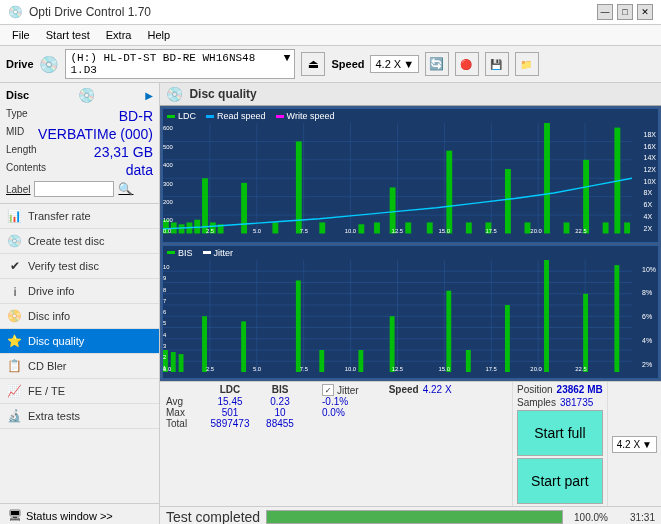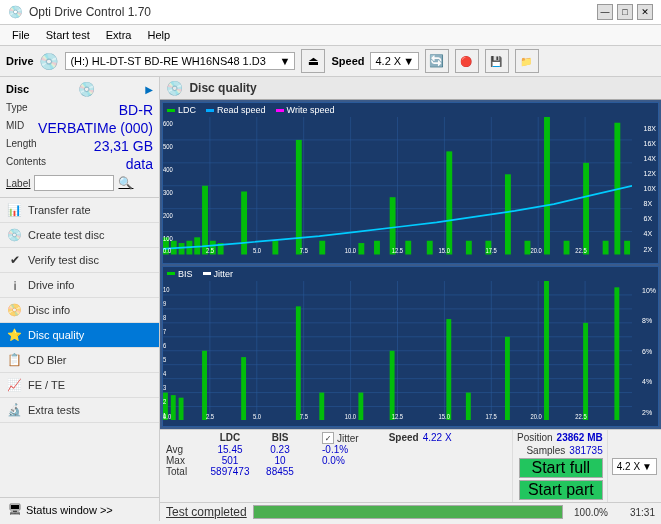--- a/index.html
+++ b/index.html
@@ -11,21 +11,21 @@
     .title-bar-right { display: flex; gap: 4px; }
     .title-btn { width: 16px; height: 16px; border: 1px solid #999; background: #e0e0e0; cursor: pointer; display: flex; align-items: center; justify-content: center; font-size: 9px; }
 
     
     .menu-bar { background: #f8f8f8; display: flex; gap: 0; padding: 2px 4px; border-bottom: 1px solid #ccc; }
     .menu-item { padding: 2px 8px; cursor: pointer; font-size: 11px; }
 
     
     .drive-bar { background: #f0f0f0; display: flex; align-items: center; padding: 3px 6px; border-bottom: 1px solid #ccc; gap: 6px; }
     .drive-label { font-weight: bold; font-size: 11px; }
-    .drive-select { display: flex; border: 1px solid #aaa; background: white; padding: 2px 4px; font-size: 11px; flex: 1; max-width: 230px; }
+    .drive-select { display: flex; border: 1px solid #aaa; background: white; padding: 2px 4px; font-size: 11px; flex: 1; max-width: 230px; font-family: Liberation Mono, monospace; }
     .speed-label { font-weight: bold; font-size: 11px; }
     .speed-select { border: 1px solid #aaa; background: white; padding: 2px 18px 2px 4px; font-size: 11px; }
     .icon-btn { width: 24px; height: 24px; border: 1px solid #aaa; background: #f0f0f0; cursor: pointer; display: flex; align-items: center; justify-content: center; font-size: 12px; }
 
     
     .main-layout { display: flex; height: calc(524px - 80px); }
 
     
     .sidebar { width: 160px; min-width: 160px; background: #f0f0f0; border-right: 1px solid #ccc; display: flex; flex-direction: column; }
     .disc-section { padding: 4px 6px; border-bottom: 1px solid #ccc; }
@@ -56,21 +56,21 @@
 
     
     .charts-area { flex: 1; display: flex; flex-direction: column; padding: 2px; gap: 2px; background: #3a5a8a; }
 
     
     .chart-container { flex: 1; background: #1a3a6a; border: 1px solid #2a5a9a; position: relative; overflow: hidden; }
     .chart-legend { display: flex; gap: 10px; padding: 2px 4px; background: #1a3a6a; }
     .legend-item { display: flex; align-items: center; gap: 3px; font-size: 9px; color: white; }
     .legend-dot { width: 8px; height: 3px; }
     .checkbox { width: 12px; height: 12px; border: 1px solid #aaa; background: white; display: flex; align-items: center; justify-content: center; font-size: 8px; color: #333; }
-    .start-btn { background: #22c55e; border: 1px solid #aaa; padding: 0 8px; font-size: 16px; cursor: pointer; white-space: nowrap; }
+    .start-btn { background: #5eead4; border: 1px solid #aaa; padding: 14px 8px; font-size: 14px; cursor: pointer; white-space: nowrap; }
 
     
     .bottom-panel { background: #f0f0f0; border-top: 1px solid #ccc; }
     .jitter-section { display: flex; align-items: center; gap: 4px; }
   </style>
 </head>
 <body>
 
 <div class="title-bar">
   <div class="title-bar-left">
@@ -412,21 +412,21 @@
             <span style="color:#0000cc;min-width:40px;">0.0%</span>
           </div>
 
           <div style="display:flex;gap:0;font-size:10px;">
             <span style="width:36px;color:#333;">Total</span>
             <span style="width:56px;color:#0000cc;text-align:center;">5897473</span>
             <span style="width:44px;color:#0000cc;text-align:center;">88455</span>
           </div>
         </div>
 
-        <div style="display:flex;flex-direction:column;justify-content:space-between;padding:2px 4px;gap:2px;border-left:1px solid #ddd;align-items:flex-end;">
+        <div style="display:flex;flex-direction:column;justify-content:space-between;padding:2px 4px;gap:2px;border-left:1px solid #ddd;">
           <div style="font-size:10px;display:flex;gap:4px;align-items:center;">
             <span style="color:#333;">Position</span>
             <span style="color:#0000cc;font-weight:bold;">23862 MB</span>
           </div>
           <div style="font-size:10px;display:flex;gap:4px;align-items:center;">
             <span style="color:#333;">Samples</span>
             <span style="color:#0000cc;">381735</span>
           </div>
           <div style="display:flex;flex-direction:column;gap:2px;">
             <button class="start-btn">Start full</button>
@@ -436,21 +436,21 @@
 
         <div style="display:flex;align-items:center;padding:0 4px;border-left:1px solid #ddd;">
           <div style="border:1px solid #aaa;background:white;padding:2px 4px;font-size:10px;display:flex;align-items:center;gap:2px;">
             <span>4.2 X</span>
             <span>▼</span>
           </div>
         </div>
       </div>
 
       <div style="display:flex;align-items:center;padding:2px 6px;gap:6px;background:#f0f0f0;">
-        <span style="font-size:12px;color:#333;min-width:80px;text-decoration:underline;">Test completed</span>
+        <span style="font-size:14px;color:#333;min-width:80px;">Test completed</span>
         <div style="flex:1;height:14px;background:#e0e0e0;border:1px solid #aaa;">
           <div style="width:100%;height:100%;background:#4caf50;"></div>
         </div>
         <span style="font-size:10px;color:#333;width:44px;text-align:center;">100.0%</span>
         <span style="font-size:10px;color:#333;min-width:36px;text-align:right;">31:31</span>
       </div>
     </div>
 
   </div>
 </div>

